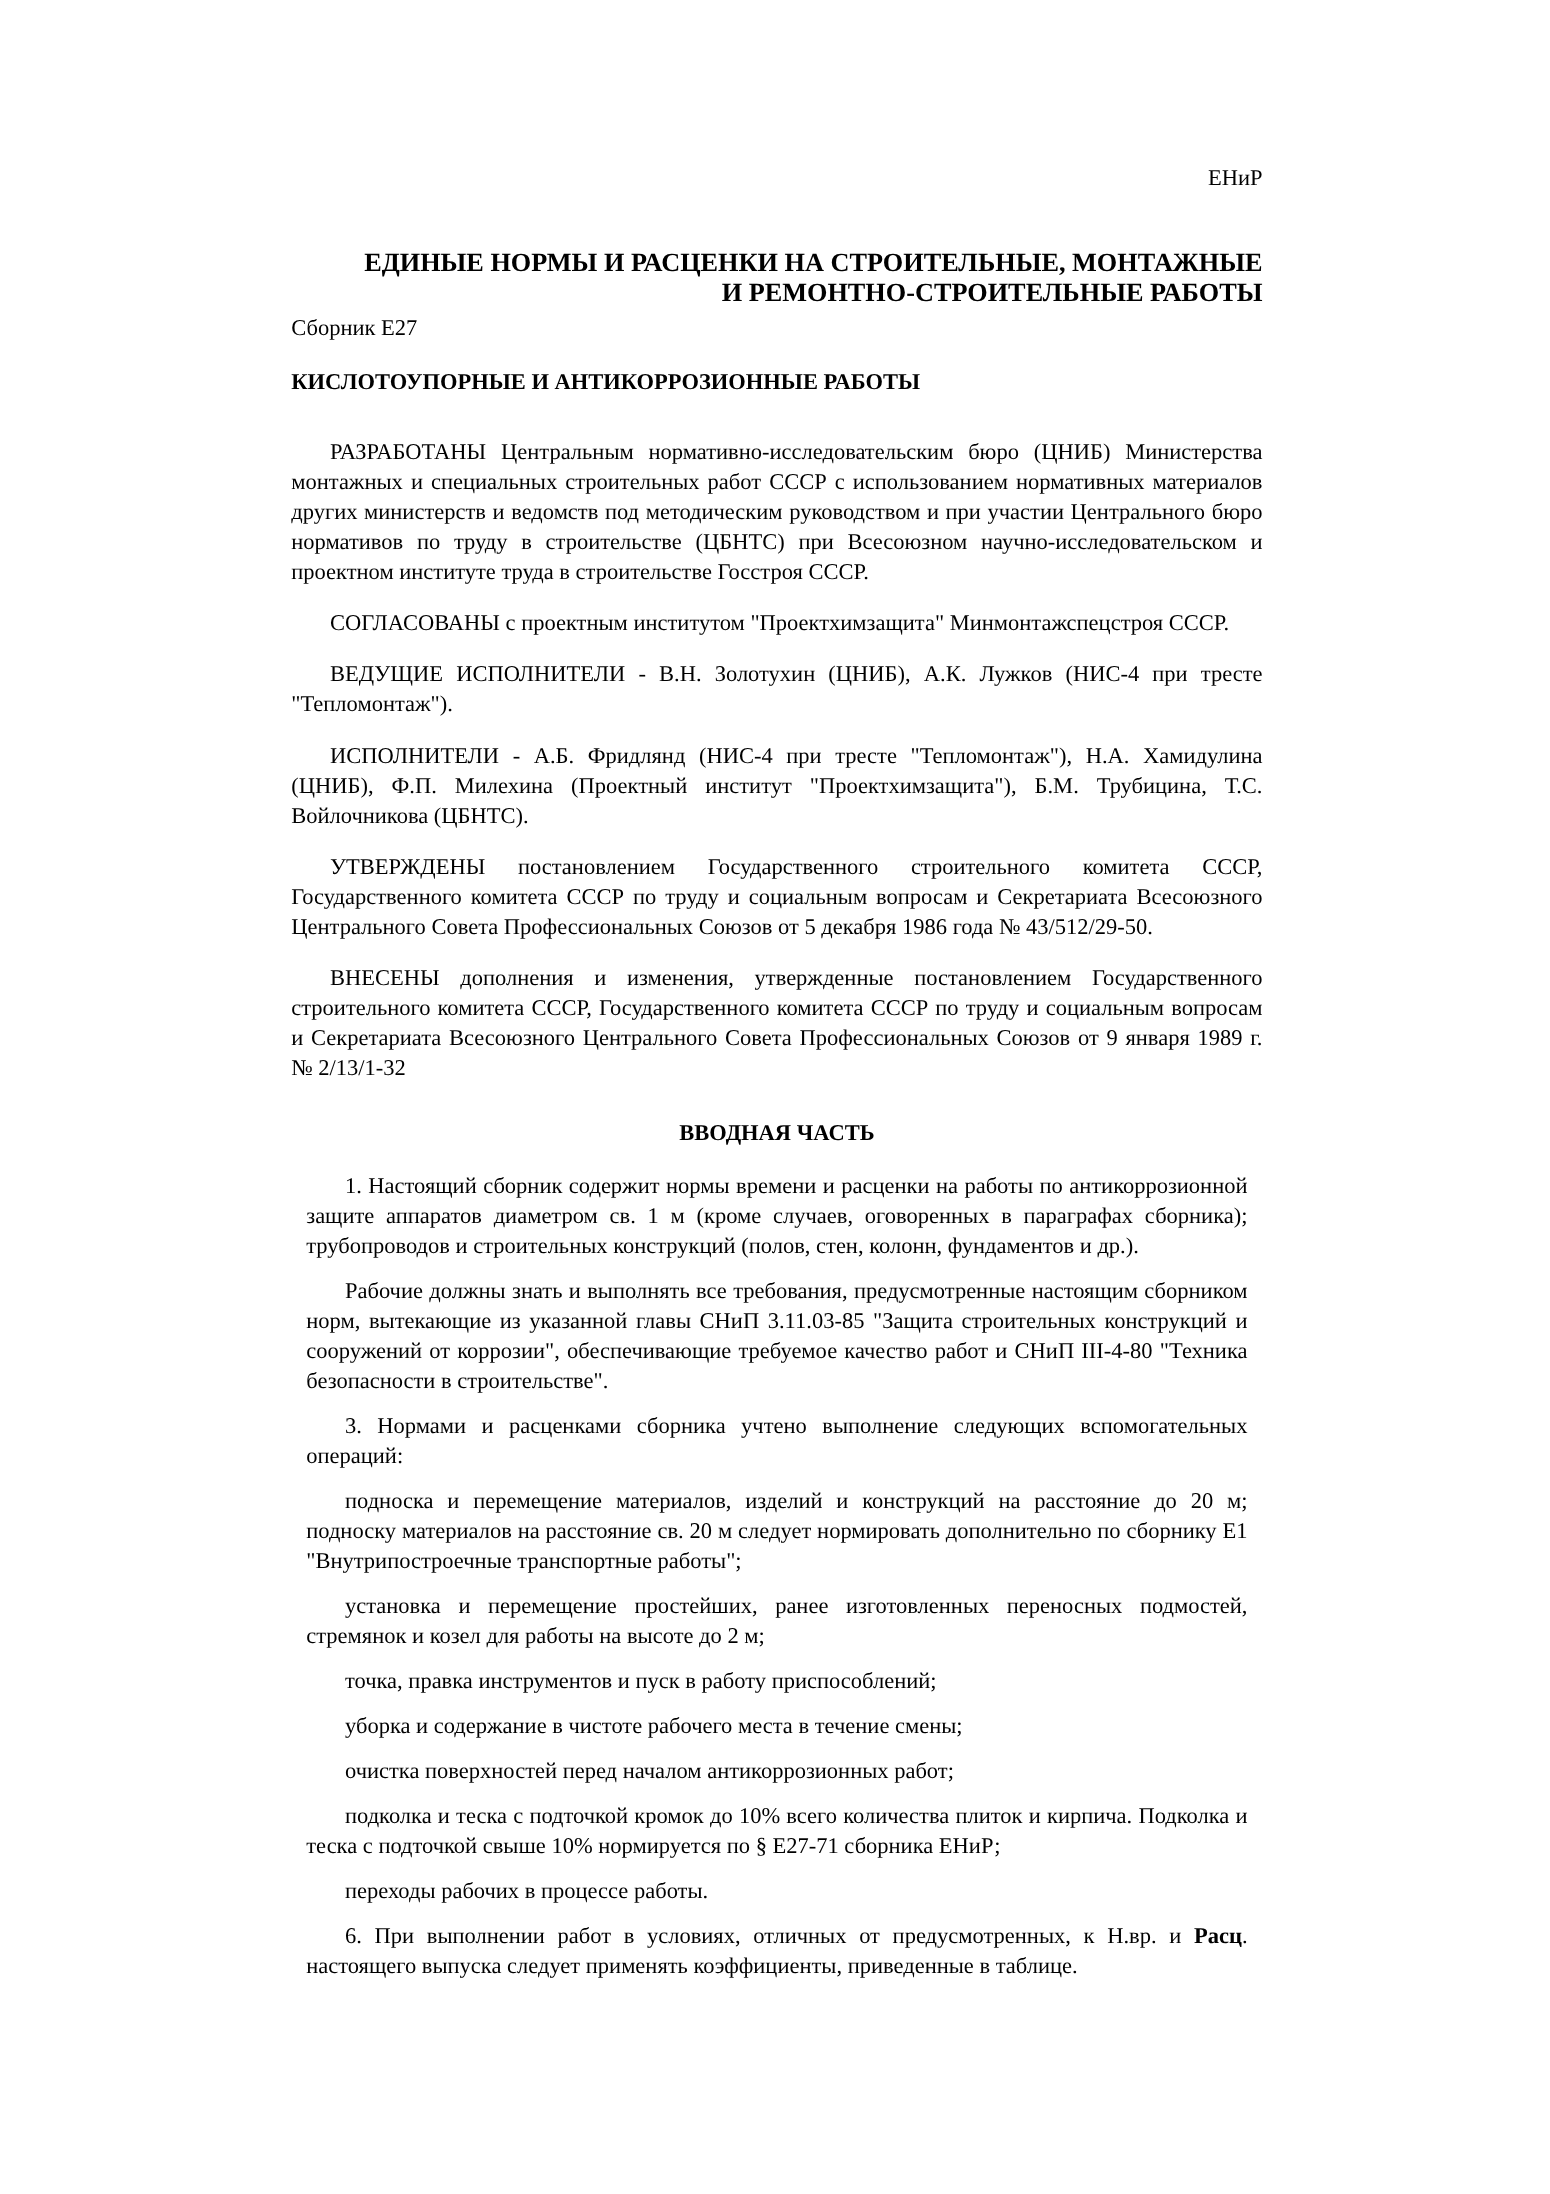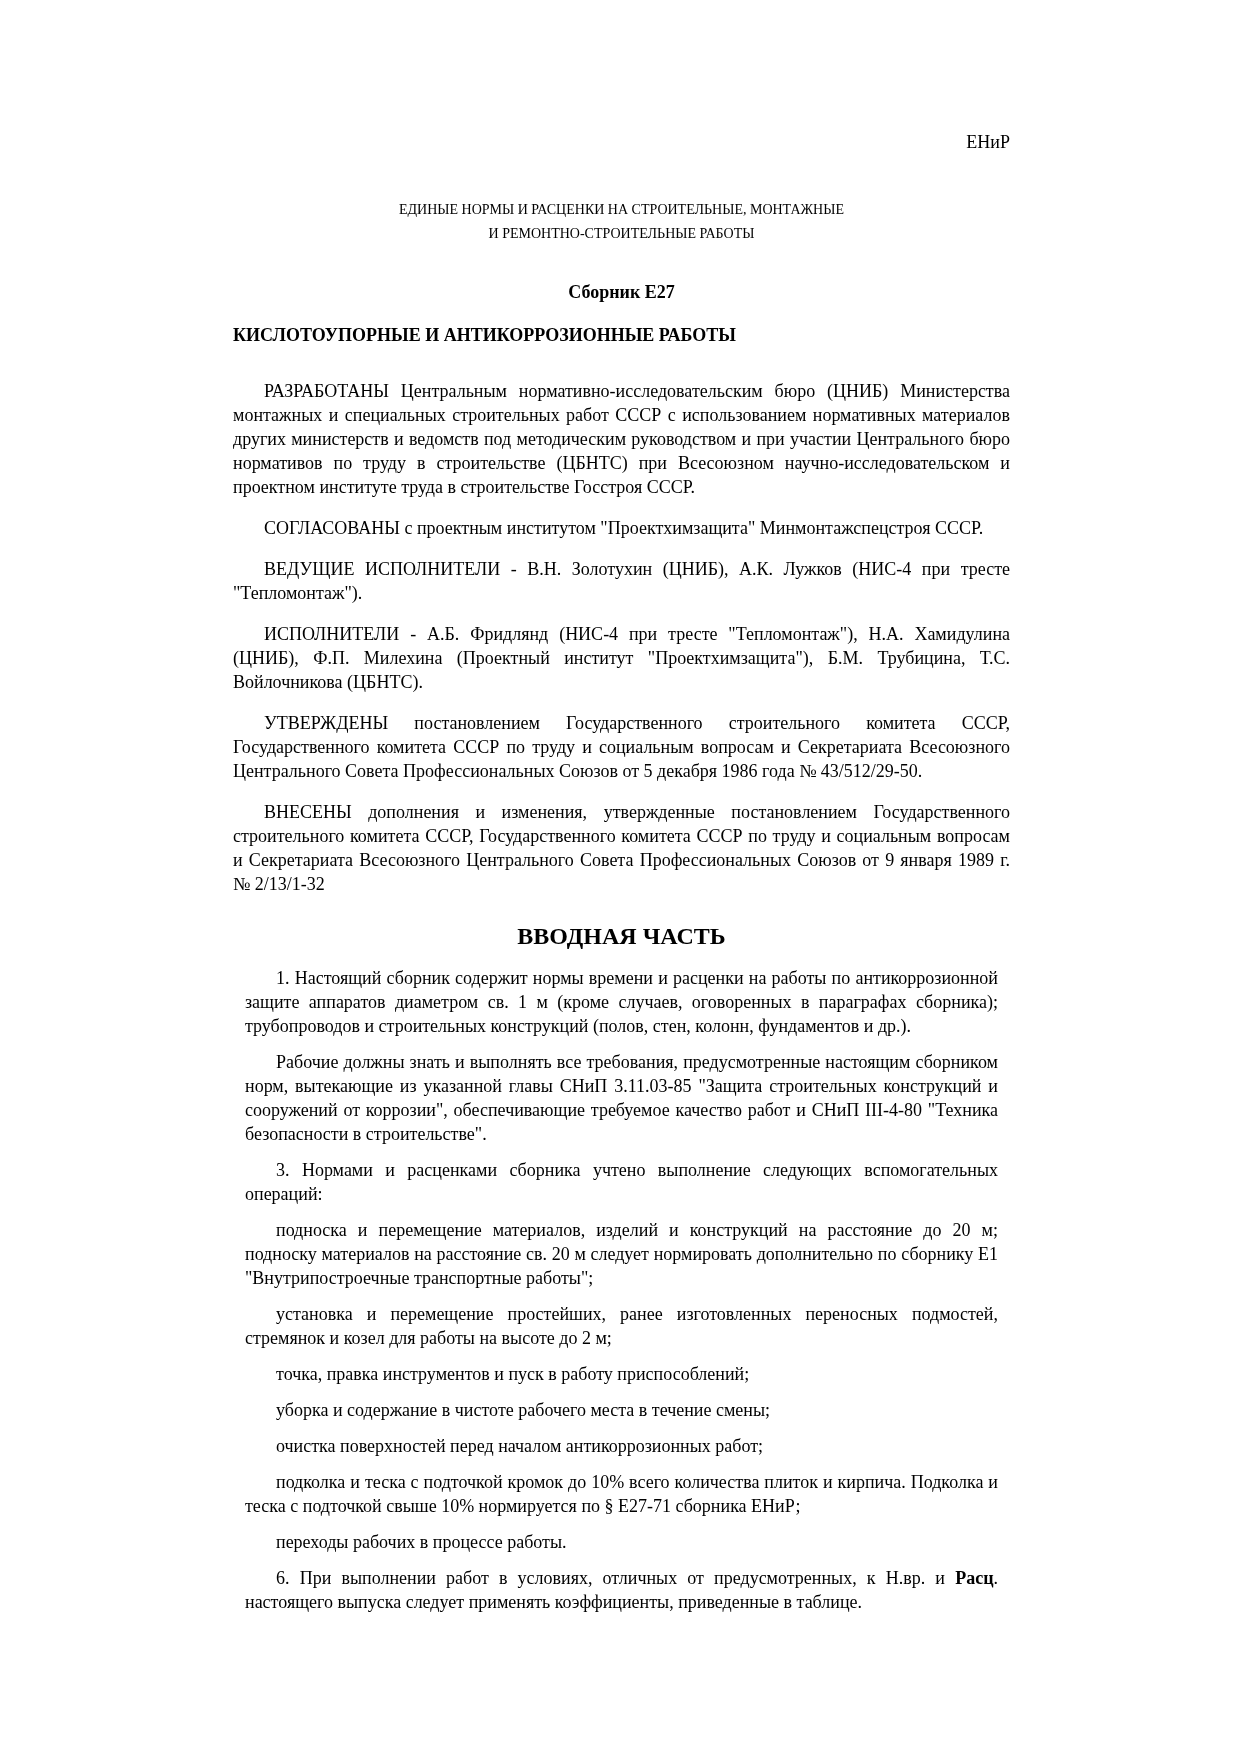--- a/index.html
+++ b/index.html
@@ -12,44 +12,44 @@
     background: #ffffff;
     padding: 130px 162px 40px 165px;
     font-size: 18px;
     line-height: 24px;
   }
   .doc-code {
     text-align: right;
     margin-bottom: 44px;
   }
   .main-title {
-    font-weight: normal;
-    font-size: 14px;
+    font-weight: bold;
+    font-size: 21px;
     line-height: 24px;
-    text-align: center;
+    text-align: right;
   }
   .volume-heading {
-    font-weight: bold;
-    text-align: center;
-    margin-top: 34px;
+    font-weight: normal;
+    text-align: left;
+    margin-top: 4px;
   }
   .subject-heading {
     font-weight: bold;
     text-align: left;
     margin-top: 19px;
     margin-bottom: 32px;
   }
   p.fm {
     text-align: justify;
     text-indent: 31px;
     margin: 0 0 17px 0;
   }
   .intro-heading {
     font-weight: bold;
-    font-size: 24px;
+    font-size: 18px;
     line-height: 24px;
     text-align: center;
     margin: 28px 0 18px 0;
   }
   p.body-par {
     text-align: justify;
     text-indent: 31px;
     margin: 12px;
   }
   b { font-weight: bold; }

